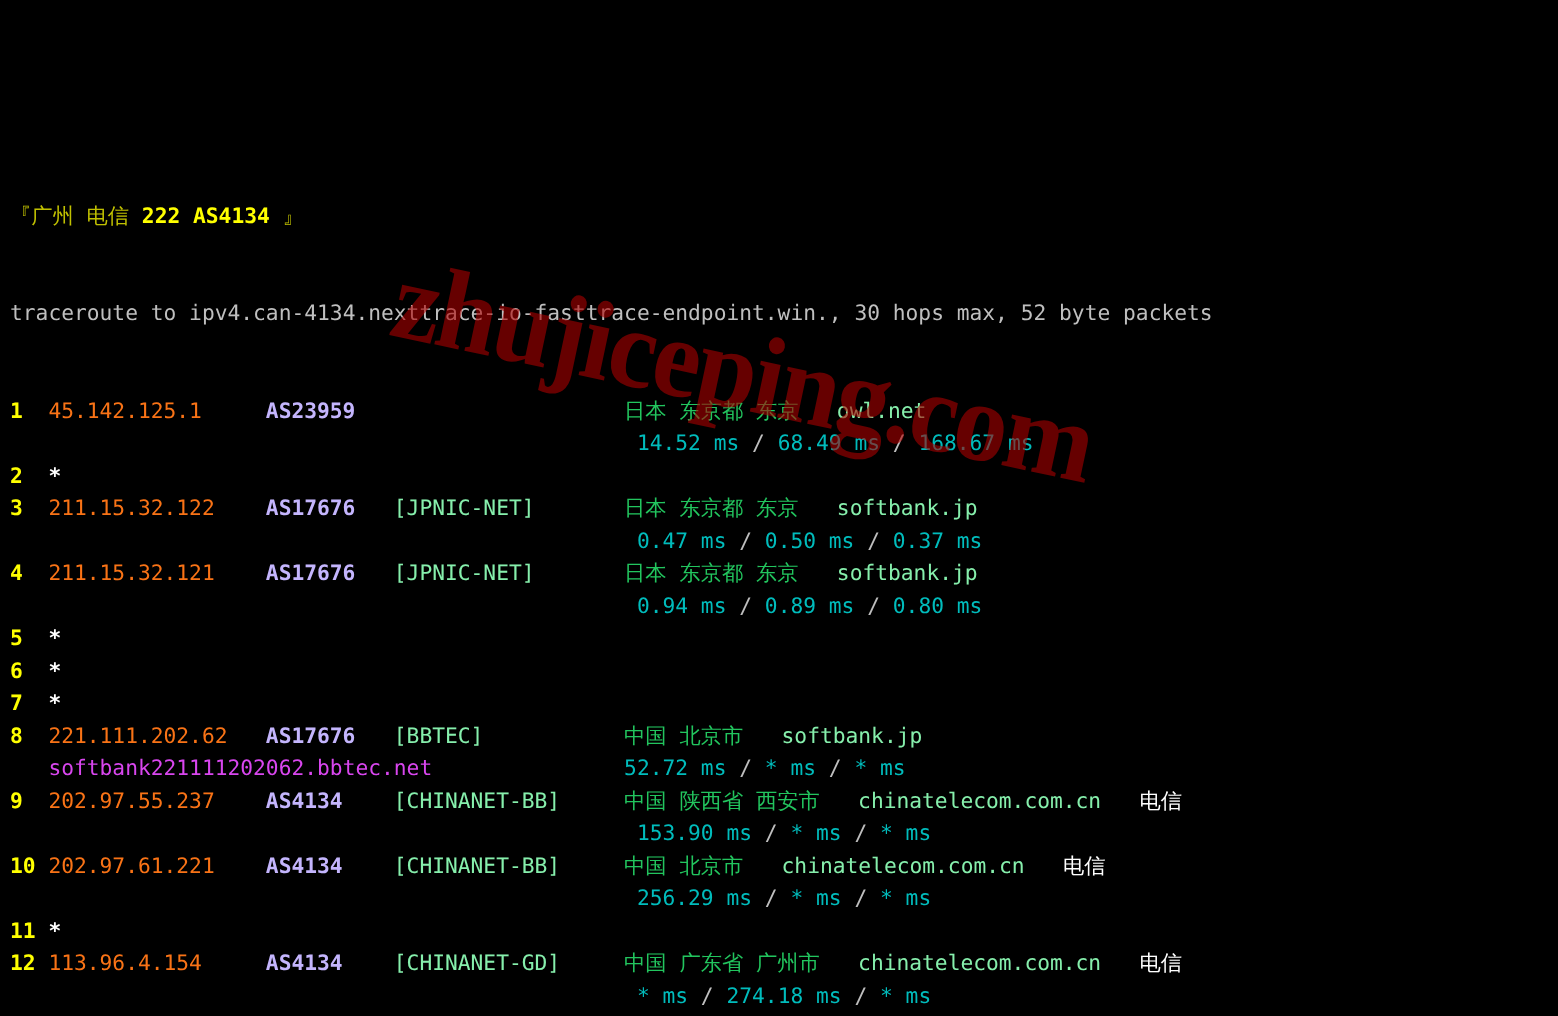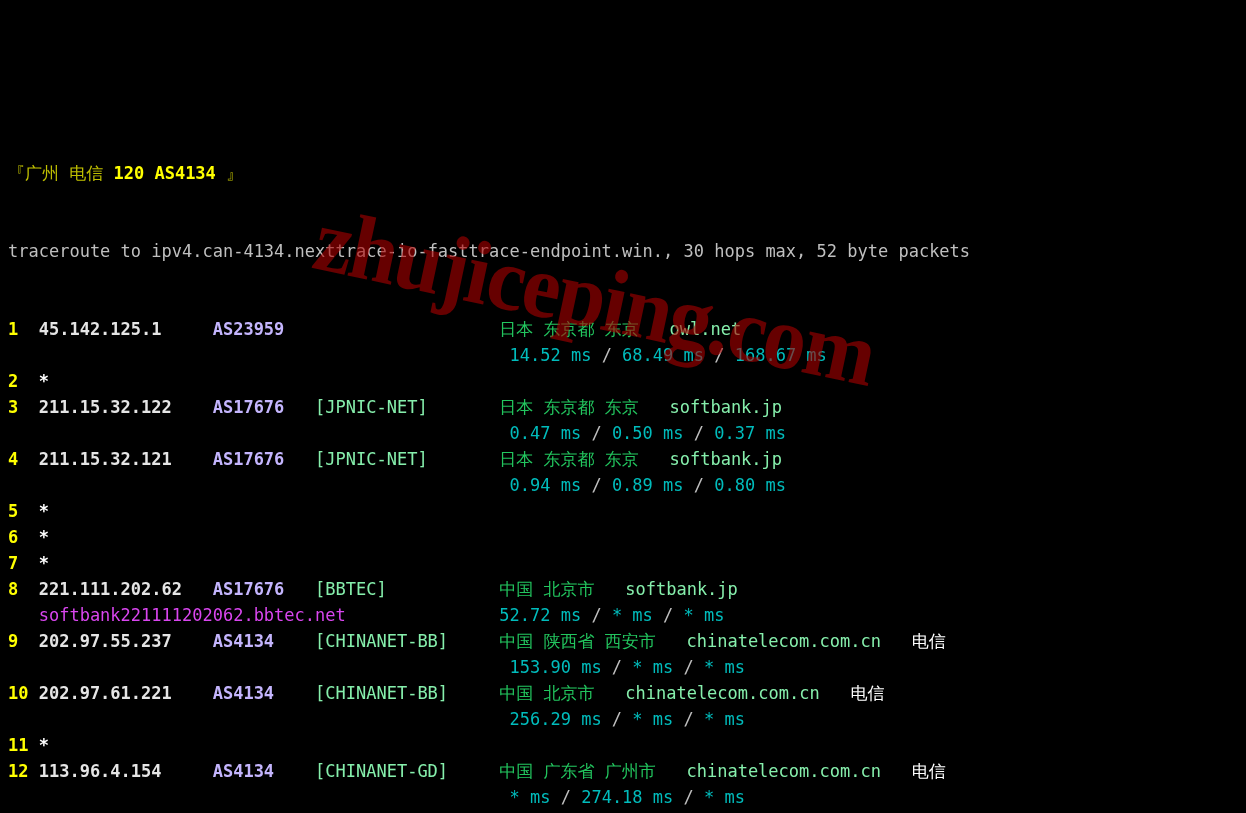--- a/index.html
+++ b/index.html
@@ -1,41 +1,41 @@
 <!DOCTYPE html>
 <html><head>
 <meta charset="utf-8">
 <style>
   html,body{margin:0;padding:0;background:#000;width:1246px;height:813px;overflow:hidden}
   body{font-family:"Menlo","Consolas","DejaVu Sans Mono","Liberation Mono",monospace;font-size:17px;line-height:26px;color:#fff;white-space:pre}
   .hdr{color:#c0c000}
   .hdr-b{color:#ffff00;font-weight:bold}
   .sub{color:#bfbfbf}
   .num{color:#ffff00;font-weight:bold;display:inline-block;width:3ch}
-  .ip{color:#e5e5e5;font-weight:bold;display:inline-block;width:17ch}
+  .ip{color:#f97316;font-weight:normal;display:inline-block;width:17ch}
   .asn{color:#c4b5fd;font-weight:bold;display:inline-block;width:10ch}
   .net{color:#86efac;font-weight:normal;display:inline-block;width:15ch}
   .loc{color:#22c55e}
   .org{color:#86efac}
   .isp{color:#ffffff}
   .ptr{color:#d946ef;display:inline-block;margin-left:3ch}
   .lat{color:#00bcbc;font-weight:normal}
   .sep{color:#bfbfbf}
   .star{color:#ffffff;font-weight:bold}
   .row{margin:0;padding:0}
   .pad{display:inline-block;width:31ch}
   #wm{position:absolute;top:180px;left:310px;font-size:86px;font-weight:bold;color:#b00000;opacity:0.58;transform:rotate(12deg) scaleY(1.05);letter-spacing:-2px;font-family:Georgia,serif;pointer-events:none}
   #terminal{padding:4px 8px;position:relative}
 </style>
 </head>
 <body>
 
 
 
 <div id="terminal">
-  <div><span class="hdr">『</span><span class="hdr">广州 电信</span><span class="hdr-b"> 120 AS4134 </span><span class="hdr">』</span></div>
+  <div><span class="hdr">『</span><span class="hdr">广州 电信</span><span class="hdr-b"> 222 AS4134 </span><span class="hdr">』</span></div>
   <div class="sub">traceroute to ipv4.can-4134.nexttrace-io-fasttrace-endpoint.win., 30 hops max, 52 byte packets</div>
   <div id="hops"><div class="row"><span class="num">1</span><span class="ip">45.142.125.1</span><span class="asn">AS23959</span><span class="net"></span>   <span class="loc">日本 东京都 东京</span>   <span class="org">owl.net</span></div><div class="row"><span class="pad"></span><span class="net" style="visibility:hidden">x</span>   <span class="lat">14.52 ms</span><span class="sep"> / </span><span class="lat">68.49 ms</span><span class="sep"> / </span><span class="lat">168.67 ms</span></div><div class="row"><span class="num">2</span><span class="star">*</span></div><div class="row"><span class="num">3</span><span class="ip">211.15.32.122</span><span class="asn">AS17676</span><span class="net">[JPNIC-NET]</span>   <span class="loc">日本 东京都 东京</span>   <span class="org">softbank.jp</span></div><div class="row"><span class="pad"></span><span class="net" style="visibility:hidden">x</span>   <span class="lat">0.47 ms</span><span class="sep"> / </span><span class="lat">0.50 ms</span><span class="sep"> / </span><span class="lat">0.37 ms</span></div><div class="row"><span class="num">4</span><span class="ip">211.15.32.121</span><span class="asn">AS17676</span><span class="net">[JPNIC-NET]</span>   <span class="loc">日本 东京都 东京</span>   <span class="org">softbank.jp</span></div><div class="row"><span class="pad"></span><span class="net" style="visibility:hidden">x</span>   <span class="lat">0.94 ms</span><span class="sep"> / </span><span class="lat">0.89 ms</span><span class="sep"> / </span><span class="lat">0.80 ms</span></div><div class="row"><span class="num">5</span><span class="star">*</span></div><div class="row"><span class="num">6</span><span class="star">*</span></div><div class="row"><span class="num">7</span><span class="star">*</span></div><div class="row"><span class="num">8</span><span class="ip">221.111.202.62</span><span class="asn">AS17676</span><span class="net">[BBTEC]</span>   <span class="loc">中国 北京市</span>   <span class="org">softbank.jp</span></div><div class="row"><span class="ptr">softbank221111202062.bbtec.net</span><span style="position:absolute;left:0;margin-left:calc(48ch + 8px)"><span class="lat">52.72 ms</span><span class="sep"> / </span><span class="lat">* ms</span><span class="sep"> / </span><span class="lat">* ms</span></span></div><div class="row"><span class="num">9</span><span class="ip">202.97.55.237</span><span class="asn">AS4134</span><span class="net">[CHINANET-BB]</span>   <span class="loc">中国 陕西省 西安市</span>   <span class="org">chinatelecom.com.cn</span>   <span class="isp">电信</span></div><div class="row"><span class="pad"></span><span class="net" style="visibility:hidden">x</span>   <span class="lat">153.90 ms</span><span class="sep"> / </span><span class="lat">* ms</span><span class="sep"> / </span><span class="lat">* ms</span></div><div class="row"><span class="num">10</span><span class="ip">202.97.61.221</span><span class="asn">AS4134</span><span class="net">[CHINANET-BB]</span>   <span class="loc">中国 北京市</span>   <span class="org">chinatelecom.com.cn</span>   <span class="isp">电信</span></div><div class="row"><span class="pad"></span><span class="net" style="visibility:hidden">x</span>   <span class="lat">256.29 ms</span><span class="sep"> / </span><span class="lat">* ms</span><span class="sep"> / </span><span class="lat">* ms</span></div><div class="row"><span class="num">11</span><span class="star">*</span></div><div class="row"><span class="num">12</span><span class="ip">113.96.4.154</span><span class="asn">AS4134</span><span class="net">[CHINANET-GD]</span>   <span class="loc">中国 广东省 广州市</span>   <span class="org">chinatelecom.com.cn</span>   <span class="isp">电信</span></div><div class="row"><span class="pad"></span><span class="net" style="visibility:hidden">x</span>   <span class="lat">* ms</span><span class="sep"> / </span><span class="lat">274.18 ms</span><span class="sep"> / </span><span class="lat">* ms</span></div><div class="row"><span class="num">13</span><span class="ip">121.14.50.178</span><span class="asn">AS4134</span><span class="net">[CHINANET-GD]</span>         </div></div>
   <div id="wm">zhujiceping.com</div>
 </div>
 
 
 
 
 </body></html>

